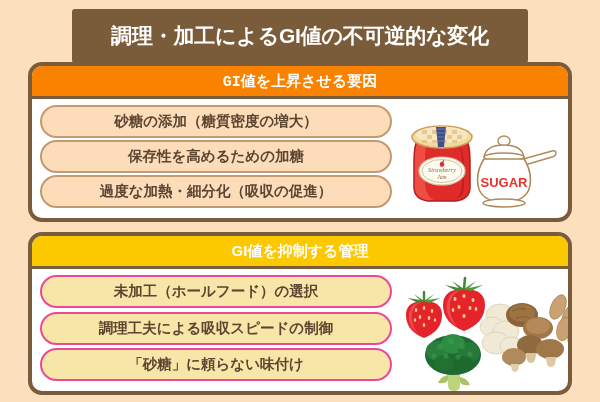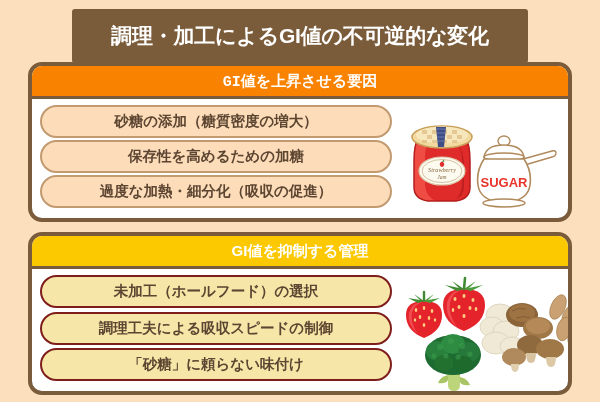--- a/index.html
+++ b/index.html
@@ -92,21 +92,21 @@
     align-items: center;
     justify-content: center;
     box-sizing: border-box;
   }
   .pill.peach {
     background: #fcdcb9;
     border: 2px solid #c29a70;
   }
   .pill.cream {
     background: #f6e6a8;
-    border: 2px solid #7f1d1d;
+    border: 2px solid #ec4899;
   }
   .pill-text {
     color: #5c4531;
     font-size: 14.5px;
     font-weight: bold;
     white-space: nowrap;
   }
 
   
   .illus {

